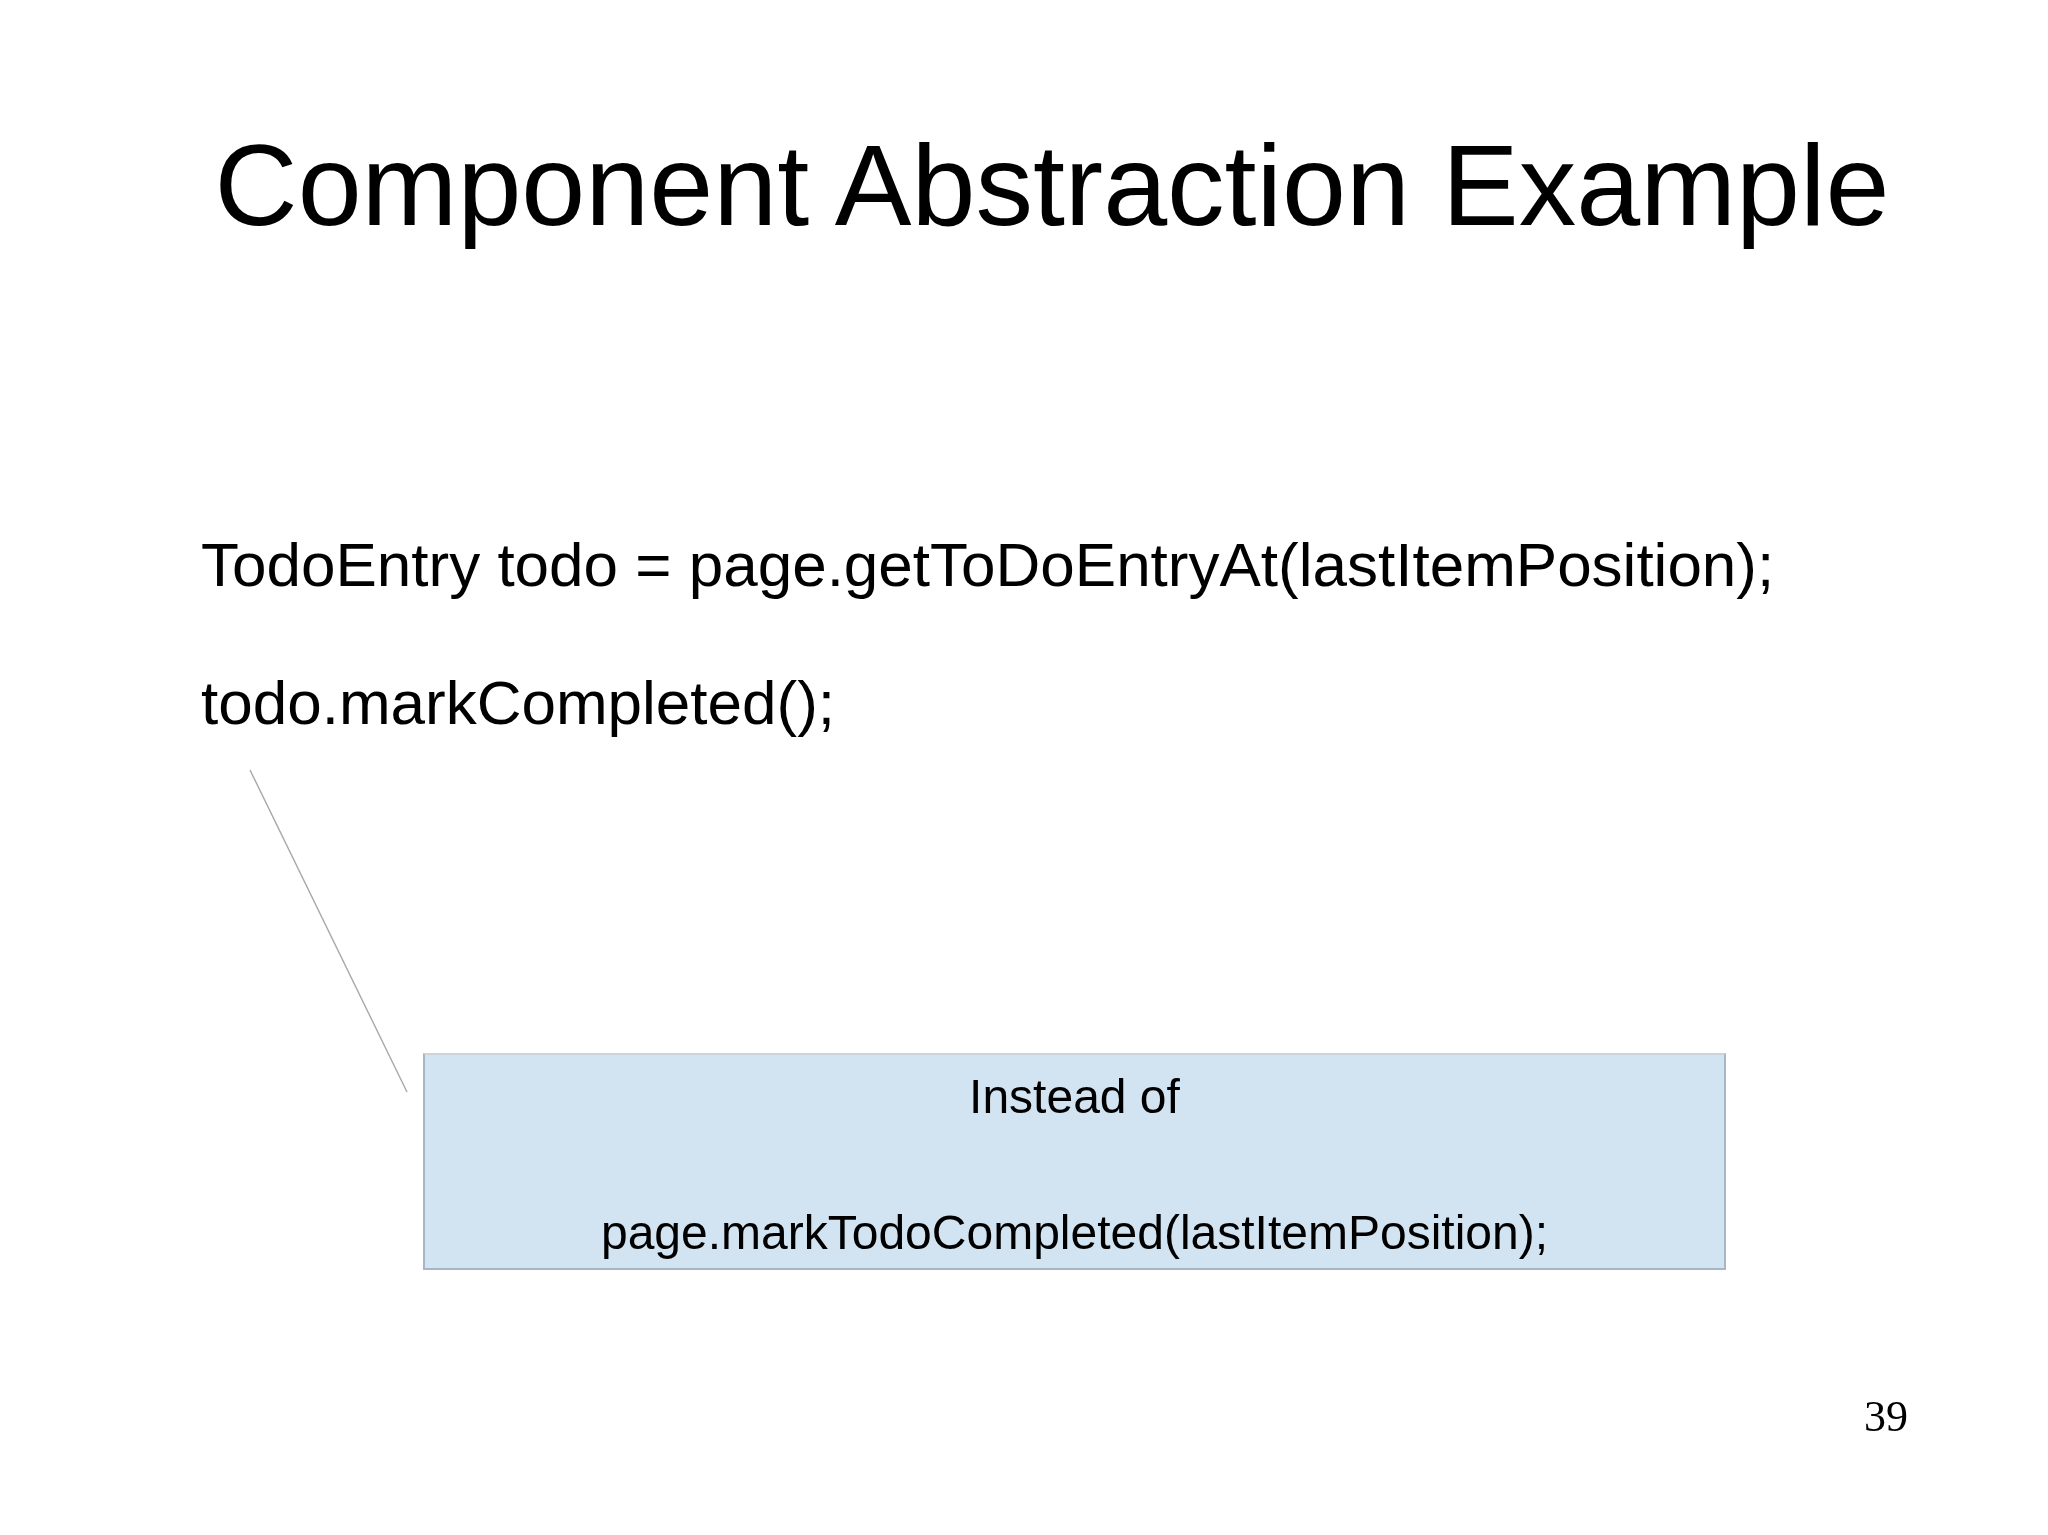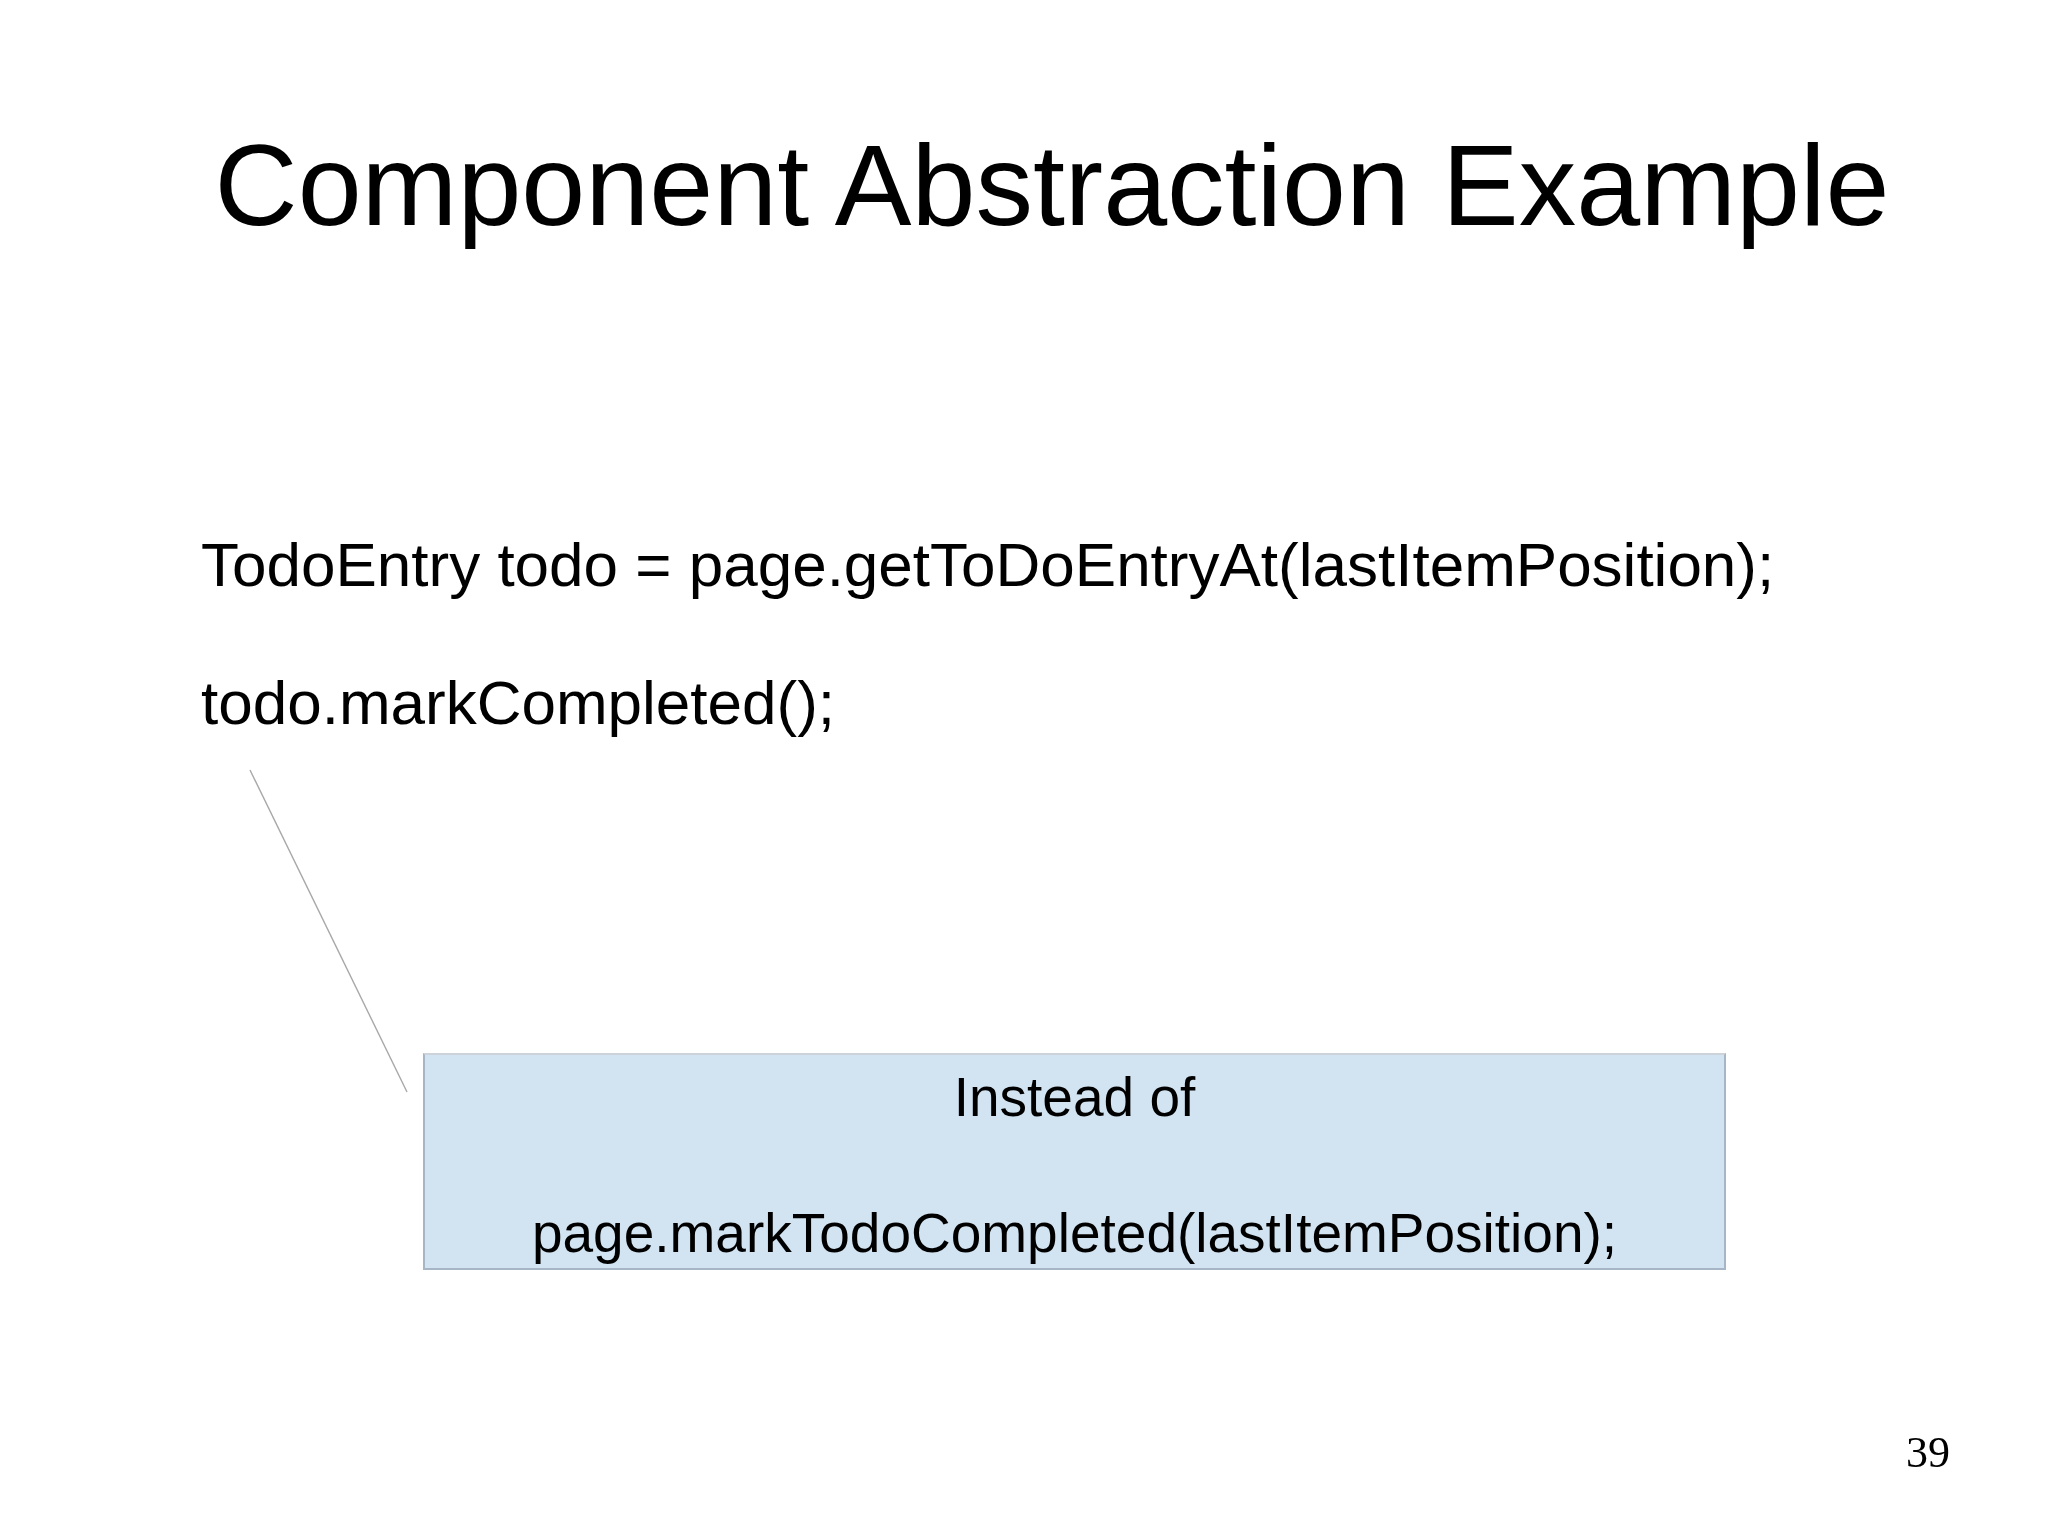--- a/index.html
+++ b/index.html
@@ -55,36 +55,35 @@
     box-sizing: border-box;
     background: var(--color-callout_fill, #d2e4f2);
     border: 2px solid var(--color-callout_border, #a6b6c6);
     border-top-color: #cdd3d8;
   }
   .callout-line {
     position: absolute;
     left: 0;
     width: 100%;
     text-align: center;
-    font-size: 55px;
+    font-size: 48px;
     line-height: 62px;
     white-space: nowrap;
     color: var(--color-text, #000000);
   }
   .callout-line-1 { top: 11px; }
   .callout-line-2 { top: 147px; }
   .page-number {
     position: absolute;
-    left: 1906px;
+    left: 1864px;
     top: 1395px;
     font-family: "Liberation Serif", serif;
     font-size: 44px;
     line-height: 44px;
     color: var(--color-text, #000000);
-    margin-top: 36px;
   }
 </style>
 </head>
 <body>
 
 <div class="slide">
 
   <div class="slide-title">Component Abstraction Example</div>
 
   <div class="code-line code-line-1">TodoEntry todo = page.getToDoEntryAt(lastItemPosition);</div>

